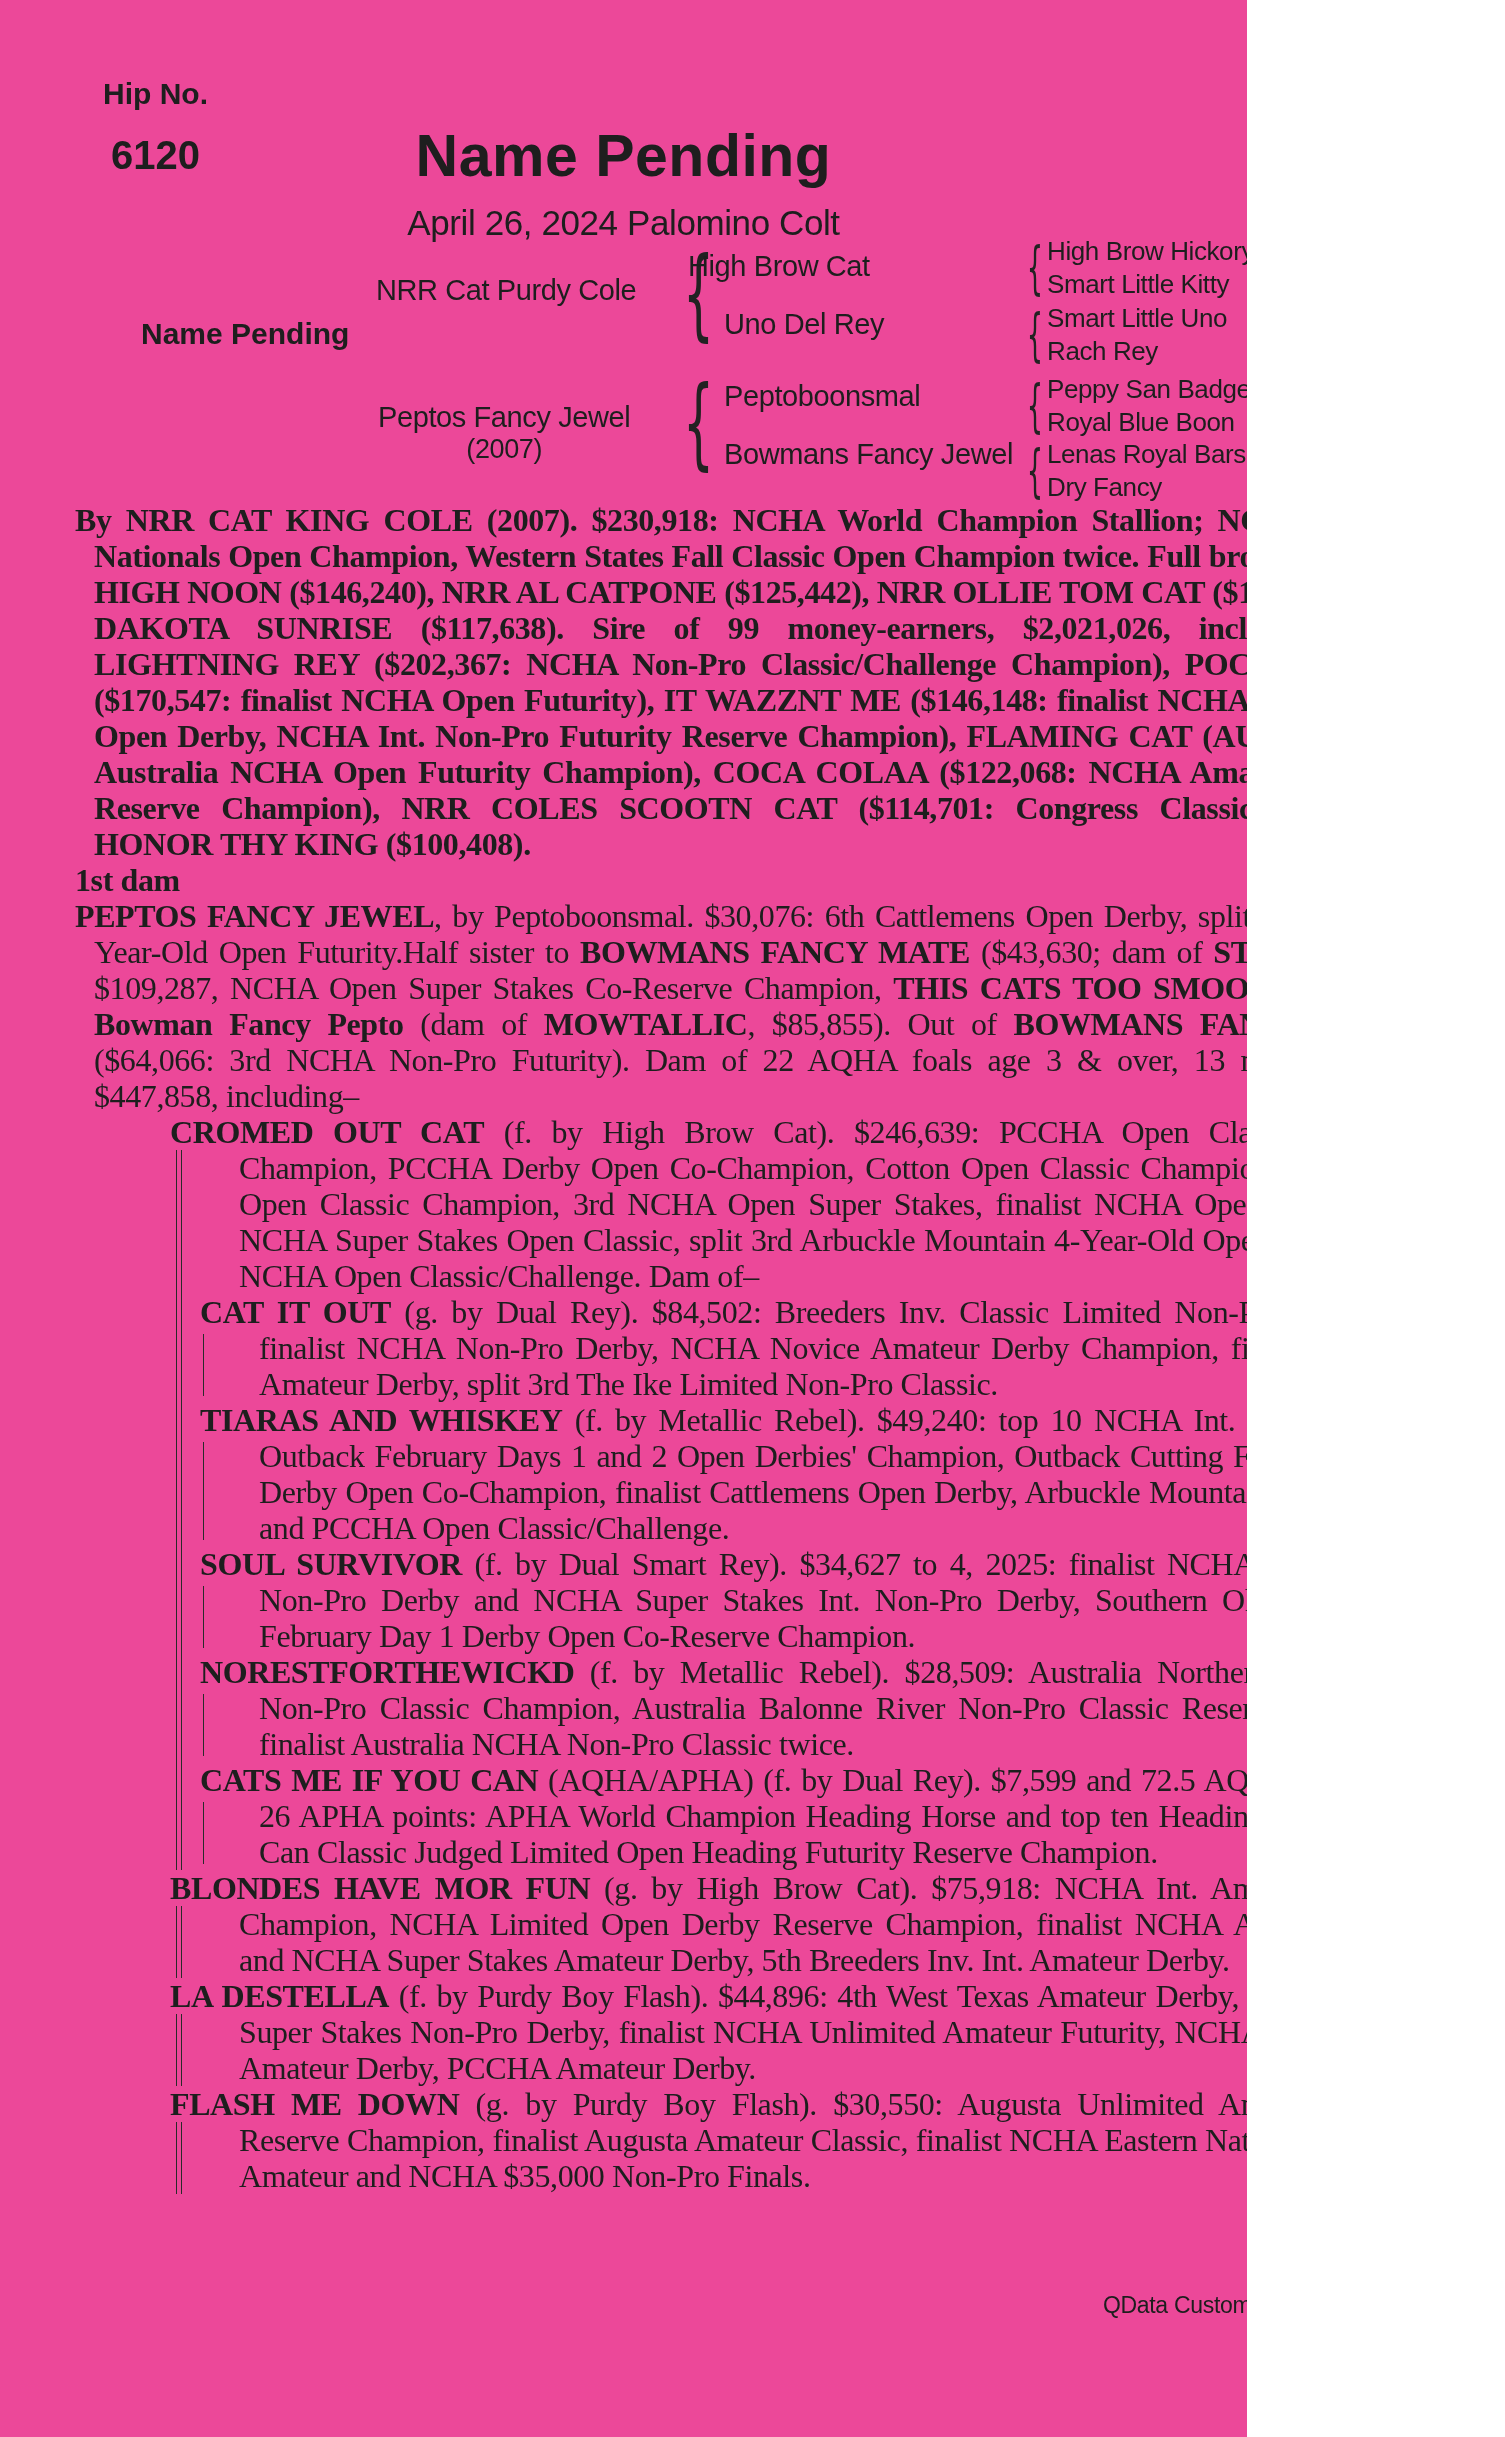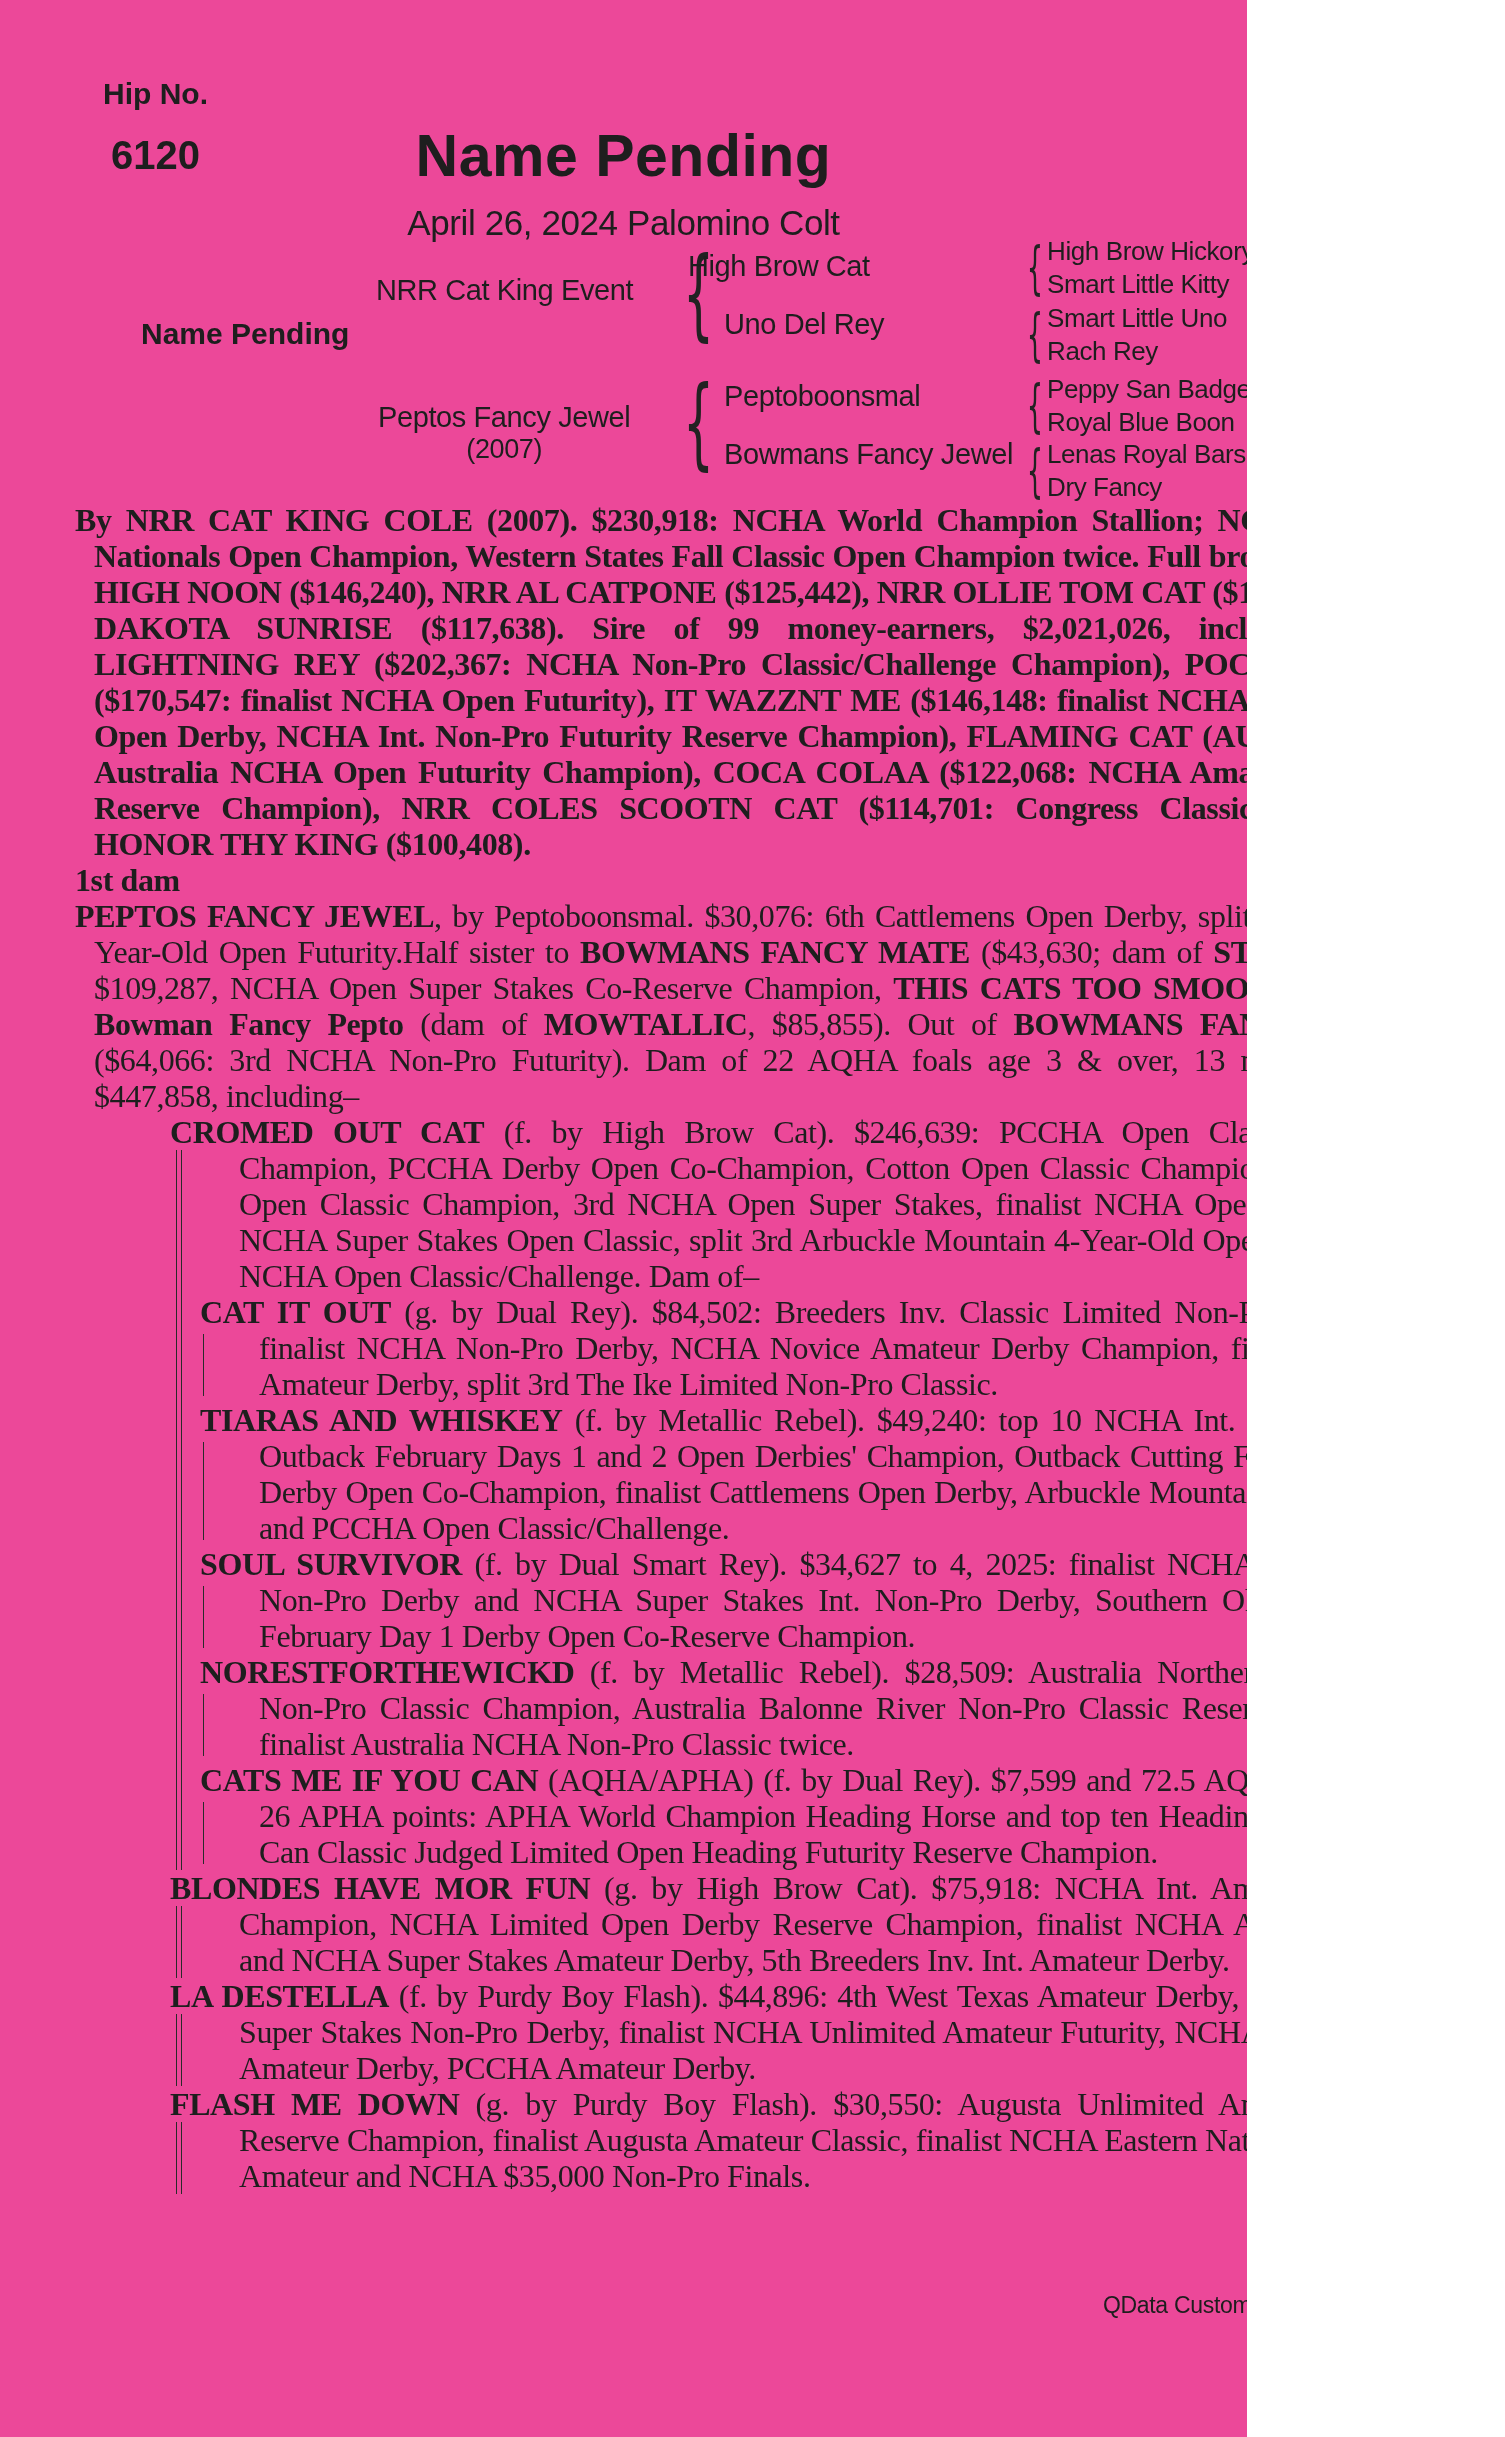--- a/index.html
+++ b/index.html
@@ -53,21 +53,21 @@
   <div class="hip hip-right">
     <div class="hip-label">Hip No.</div>
     <div class="hip-num">6120</div>
   </div>
   <div class="title">Name Pending</div>
   <div class="foaling">April 26, 2024 Palomino Colt</div>
 
   <div>
     <div class="ped-subject">Name Pending</div>
 
-    <div class="pedname" style="left:376px;top:274px;">NRR Cat King Event</div>
+    <div class="pedname" style="left:376px;top:274px;">NRR Cat Purdy Cole</div>
     <div class="ped-dam">
       <div>Peptos Fancy Jewel</div>
       <div class="ped-sub">(2007)</div>
     </div>
 
     <div class="brace" style="left:667px;top:244px;">{</div>
     <div class="brace" style="left:667px;top:373px;">{</div>
 
     <div class="pedname" style="left:688px;top:250px;">High Brow Cat</div>
     <div class="pedname" style="left:724px;top:308px;">Uno Del Rey</div>

